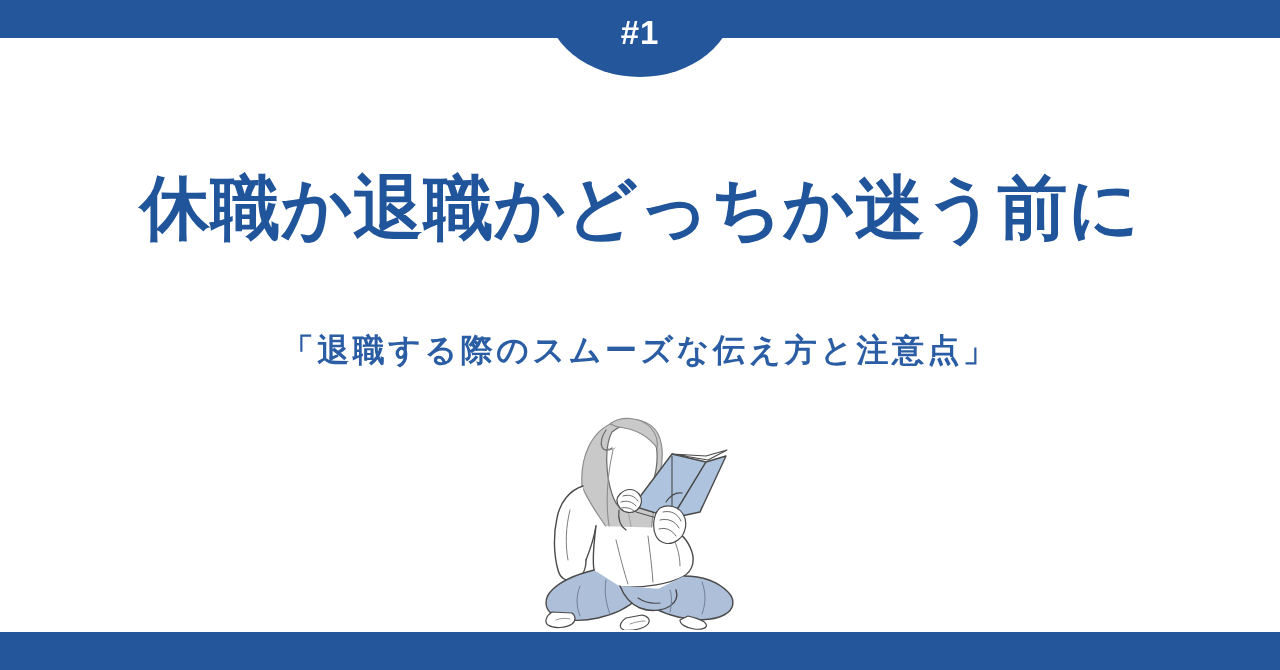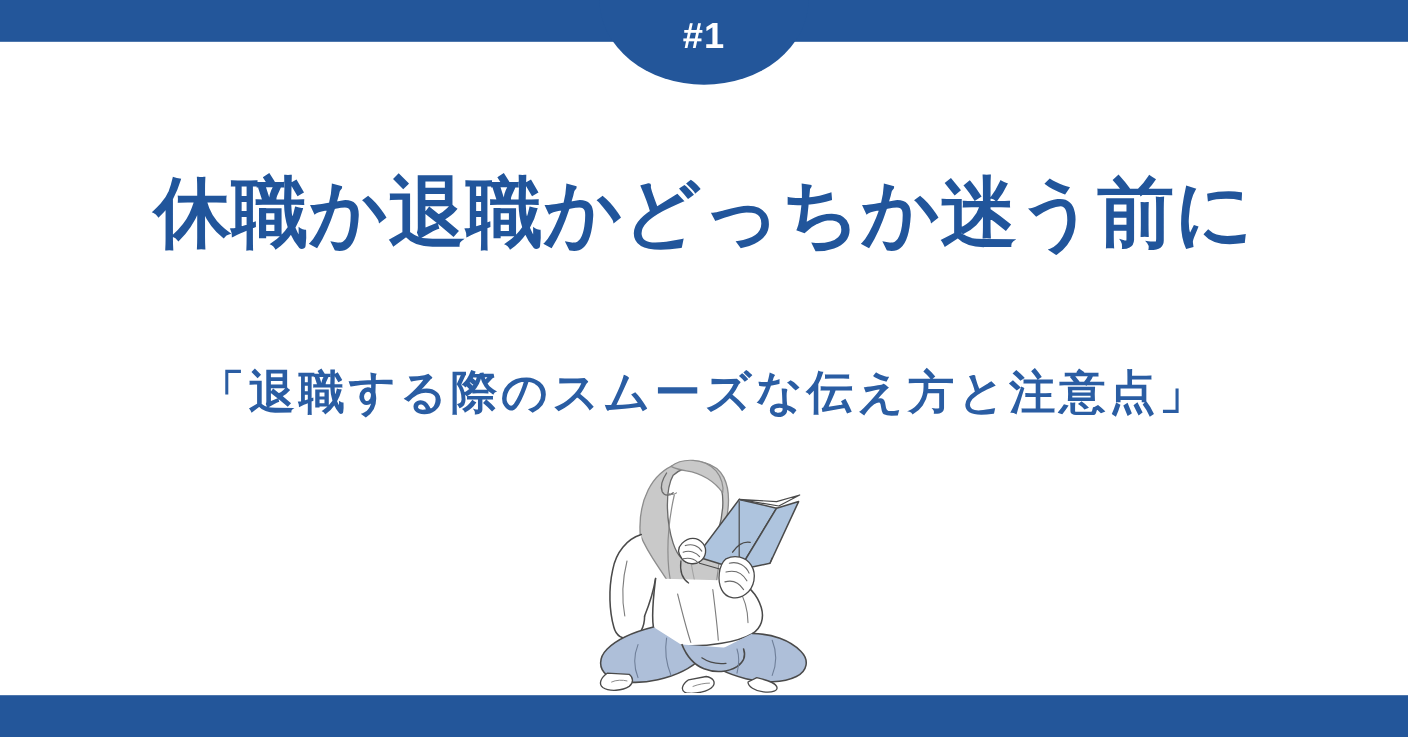--- a/index.html
+++ b/index.html
@@ -54,46 +54,46 @@
     font-size: 33px;
     font-weight: 700;
     line-height: 1;
     letter-spacing: 1px;
   }
 
   
   .headline {
     position: absolute;
     left: 0;
-    top: 100px;
+    top: 116px;
     width: 1280px;
     text-align: center;
     color: #21559b;
-    font-family: Liberation Sans, sans-serif;
+    font-family: Liberation Serif, serif;
     font-weight: 700;
     font-size: 70px;
     line-height: 1.32;
     letter-spacing: 0.5px;
     white-space: nowrap;
   }
   .headline .line {
     display: block;
   }
 
   
   .subtitle {
     position: absolute;
     left: 0;
     top: 330px;
     width: 1280px;
     text-align: center;
     color: #2a5da3;
     font-family: "Liberation Sans", "DejaVu Sans", sans-serif;
     font-weight: 700;
-    font-size: 42px;
+    font-size: 32px;
     line-height: 1.3;
     letter-spacing: 3.5px;
     white-space: nowrap;
   }
 
   
   .illustration {
     position: absolute;
     left: 520px;
     top: 390px;

